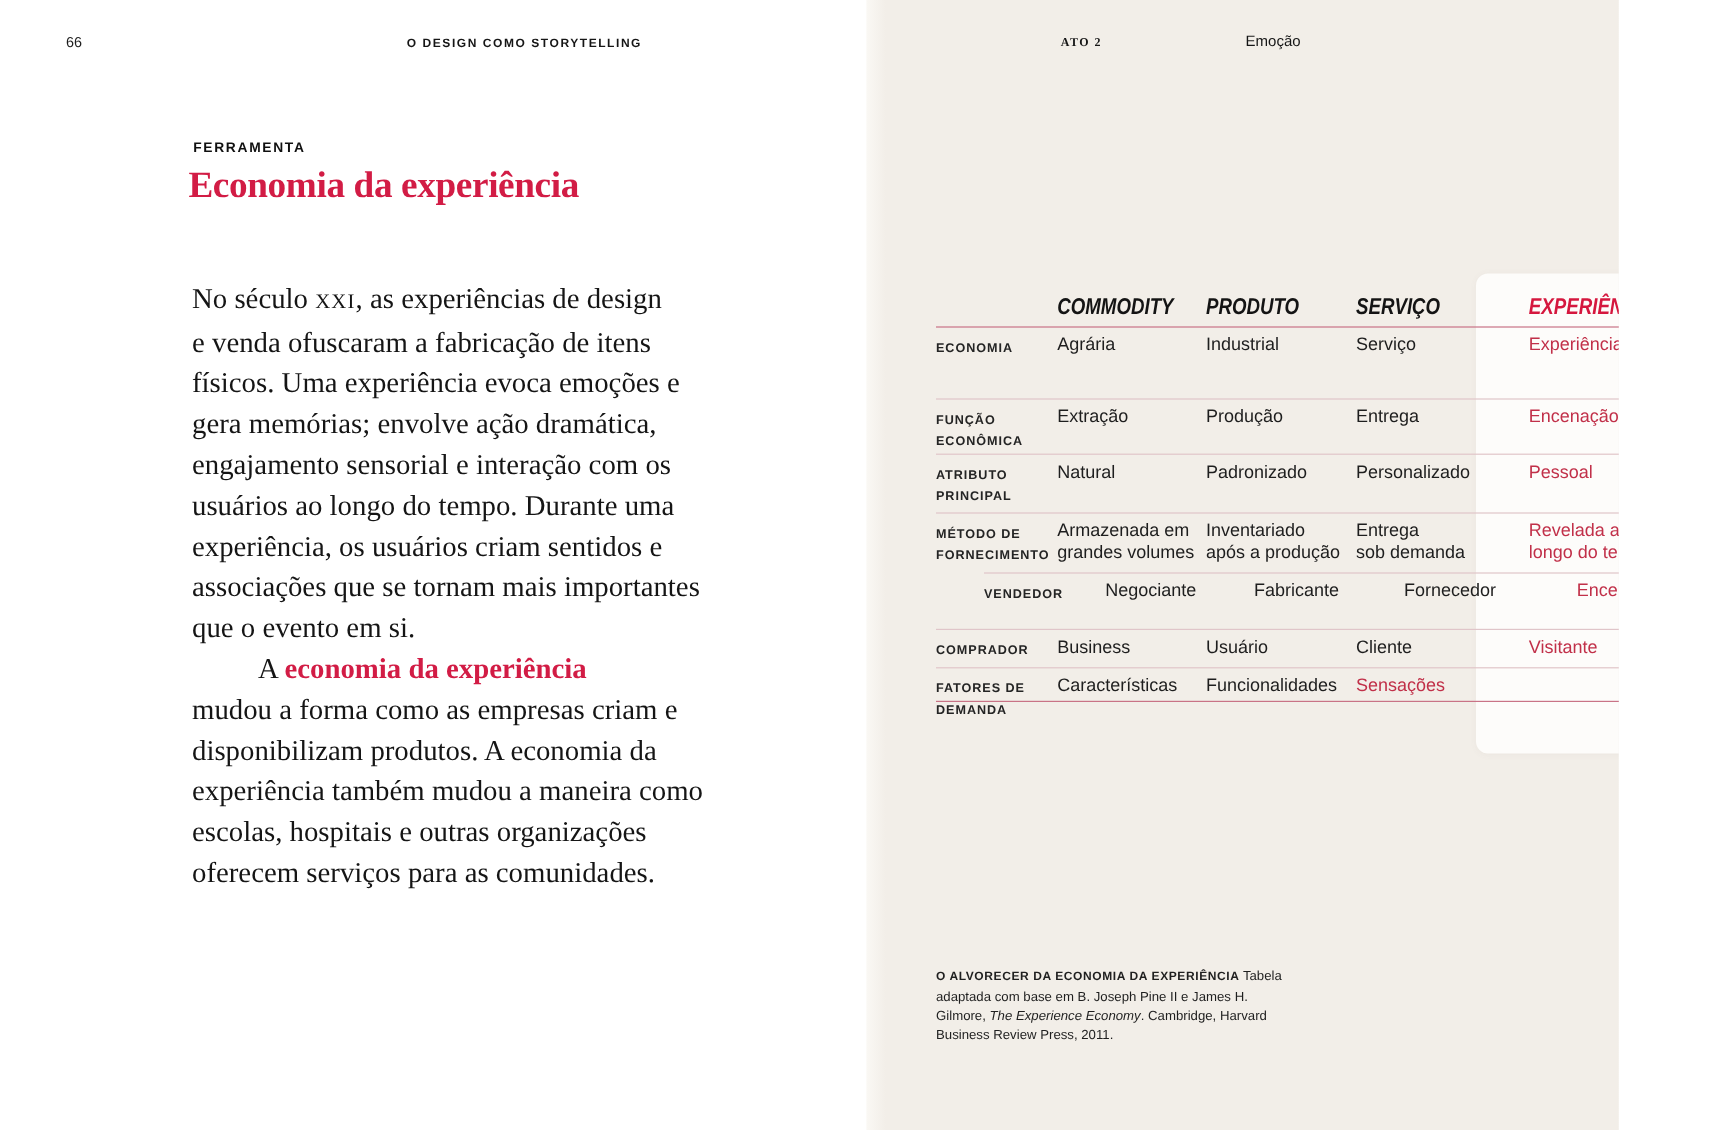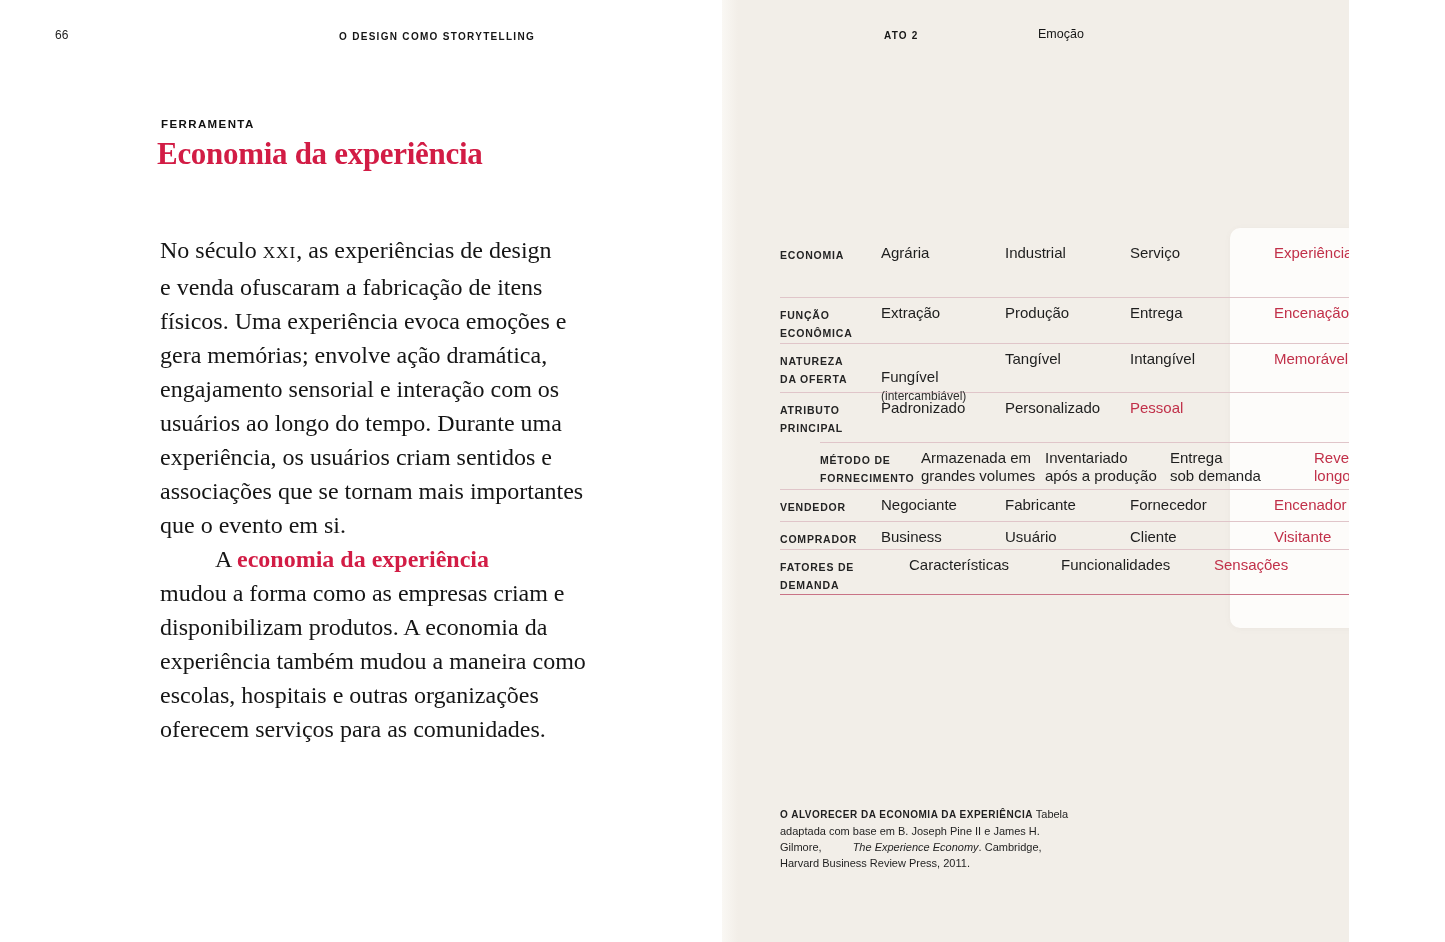--- a/index.html
+++ b/index.html
@@ -13,21 +13,21 @@
     left: 722px; width: 723px;
     background: linear-gradient(90deg, #faf8f4 0px, #f2eee8 16px);
   }
 
   
   .pagenum-l { position: absolute; left: 55px; top: 28px; font-size: 12px; color: #1c1c1c; }
   .runhead-l {
     position: absolute; left: 287px; top: 31px; width: 300px; text-align: center;
     font-size: 10px; font-weight: bold; letter-spacing: 1.3px; color: #161616;
   }
-  .runhead-act { position: absolute; left: 162px; top: 30px; font-size: 10px; font-weight: bold; letter-spacing: 1.2px; color: #161616; }
+  .runhead-act { position: absolute; left: 162px; top: 30px; font-size: 10px; font-weight: bold; letter-spacing: 1.2px; color: #161616; font-family: Liberation Serif, serif; }
   .runhead-chapter { position: absolute; left: 316px; top: 27px; font-size: 12.5px; color: #161616; }
   .pagenum-r { position: absolute; right: 53px; top: 28px; font-size: 12px; color: #1c1c1c; }
 
   
   .kicker { position: absolute; left: 161px; top: 118px; font-size: 11.5px; font-weight: bold; letter-spacing: 1.4px; color: #101010; }
   .title {
     position: absolute; left: 157px; top: 136px; margin: 0;
     font-family: "Liberation Serif", serif; font-weight: 700;
     font-size: 31px; letter-spacing: -0.3px; color: #d21c45;
   }
@@ -72,21 +72,21 @@
     font-size: 10.5px; font-weight: bold; letter-spacing: 0.8px; color: #242424;
     white-space: pre-line; line-height: 18px; padding-top: 8px;
   }
   .t-cell { font-size: 15px; color: #1e1e1e; white-space: pre-line; line-height: 18px; padding-top: 6px; }
   .t-cell.red { color: #c13049; }
   .cell-note { font-size: 12px; color: #2e2e2e; margin-top: 1px; }
 
   
   .caption { position: absolute; left: 58px; top: 806px; width: 296px; margin: 0; font-size: 11px; line-height: 16px; color: #1f1f1f; }
   .cap-bold { font-weight: bold; font-size: 10px; letter-spacing: 0.5px; margin-top: 32px; }
-  .cap-italic { font-style: italic; margin-left: 28px; }
+  .cap-italic { font-style: italic; }
 </style>
 </head>
 <body>
 
 <div class="spread">
 
   <section class="page page-left">
     <span class="pagenum-l">66</span>
     <span class="runhead-l">O DESIGN COMO STORYTELLING</span>
 
@@ -113,51 +113,48 @@
   </section>
 
   <section class="page page-right">
     <span class="runhead-act">ATO 2</span>
     <span class="runhead-chapter">Emoção</span>
     <span class="pagenum-r">67</span>
 
     <div class="highlight-box"></div>
 
     <div class="xtable">
+      <div class="t-head">
+        <div class="t-label"></div>
+        <div class="t-colhead">COMMODITY</div>
+        <div class="t-colhead">PRODUTO</div>
+        <div class="t-colhead">SERVIÇO</div>
+        <div class="t-colhead red">EXPERIÊNCIA</div>
+      </div>
 
       <div class="t-rows">
         <div class="t-row">
           <div class="t-label">ECONOMIA</div>
           <div class="t-cell">Agrária</div>
           <div class="t-cell">Industrial</div>
           <div class="t-cell">Serviço</div>
           <div class="t-cell red">Experiência</div>
         </div>
         <div class="t-row">
           <div class="t-label">FUNÇÃO
 ECONÔMICA</div>
           <div class="t-cell">Extração</div>
           <div class="t-cell">Produção</div>
           <div class="t-cell">Entrega</div>
           <div class="t-cell red">Encenação</div>
         </div>
         <div class="t-row">
-          <div class="t-label">NATUREZA
-DA OFERTA</div>
-          <div class="t-cell">
-            <span>Fungível</span>
-            <div class="cell-note">(intercambiável)</div>
-          </div>
-          <div class="t-cell">Tangível</div>
-          <div class="t-cell">Intangível</div>
-          <div class="t-cell red">Memorável</div>
-        </div>
-        <div class="t-row">
           <div class="t-label">ATRIBUTO
 PRINCIPAL</div>
+          <div class="t-cell">Natural</div>
           <div class="t-cell">Padronizado</div>
           <div class="t-cell">Personalizado</div>
           <div class="t-cell red">Pessoal</div>
         </div>
         <div class="t-row">
           <div class="t-label">MÉTODO DE
 FORNECIMENTO</div>
           <div class="t-cell">Armazenada em
 grandes volumes</div>
           <div class="t-cell">Inventariado

